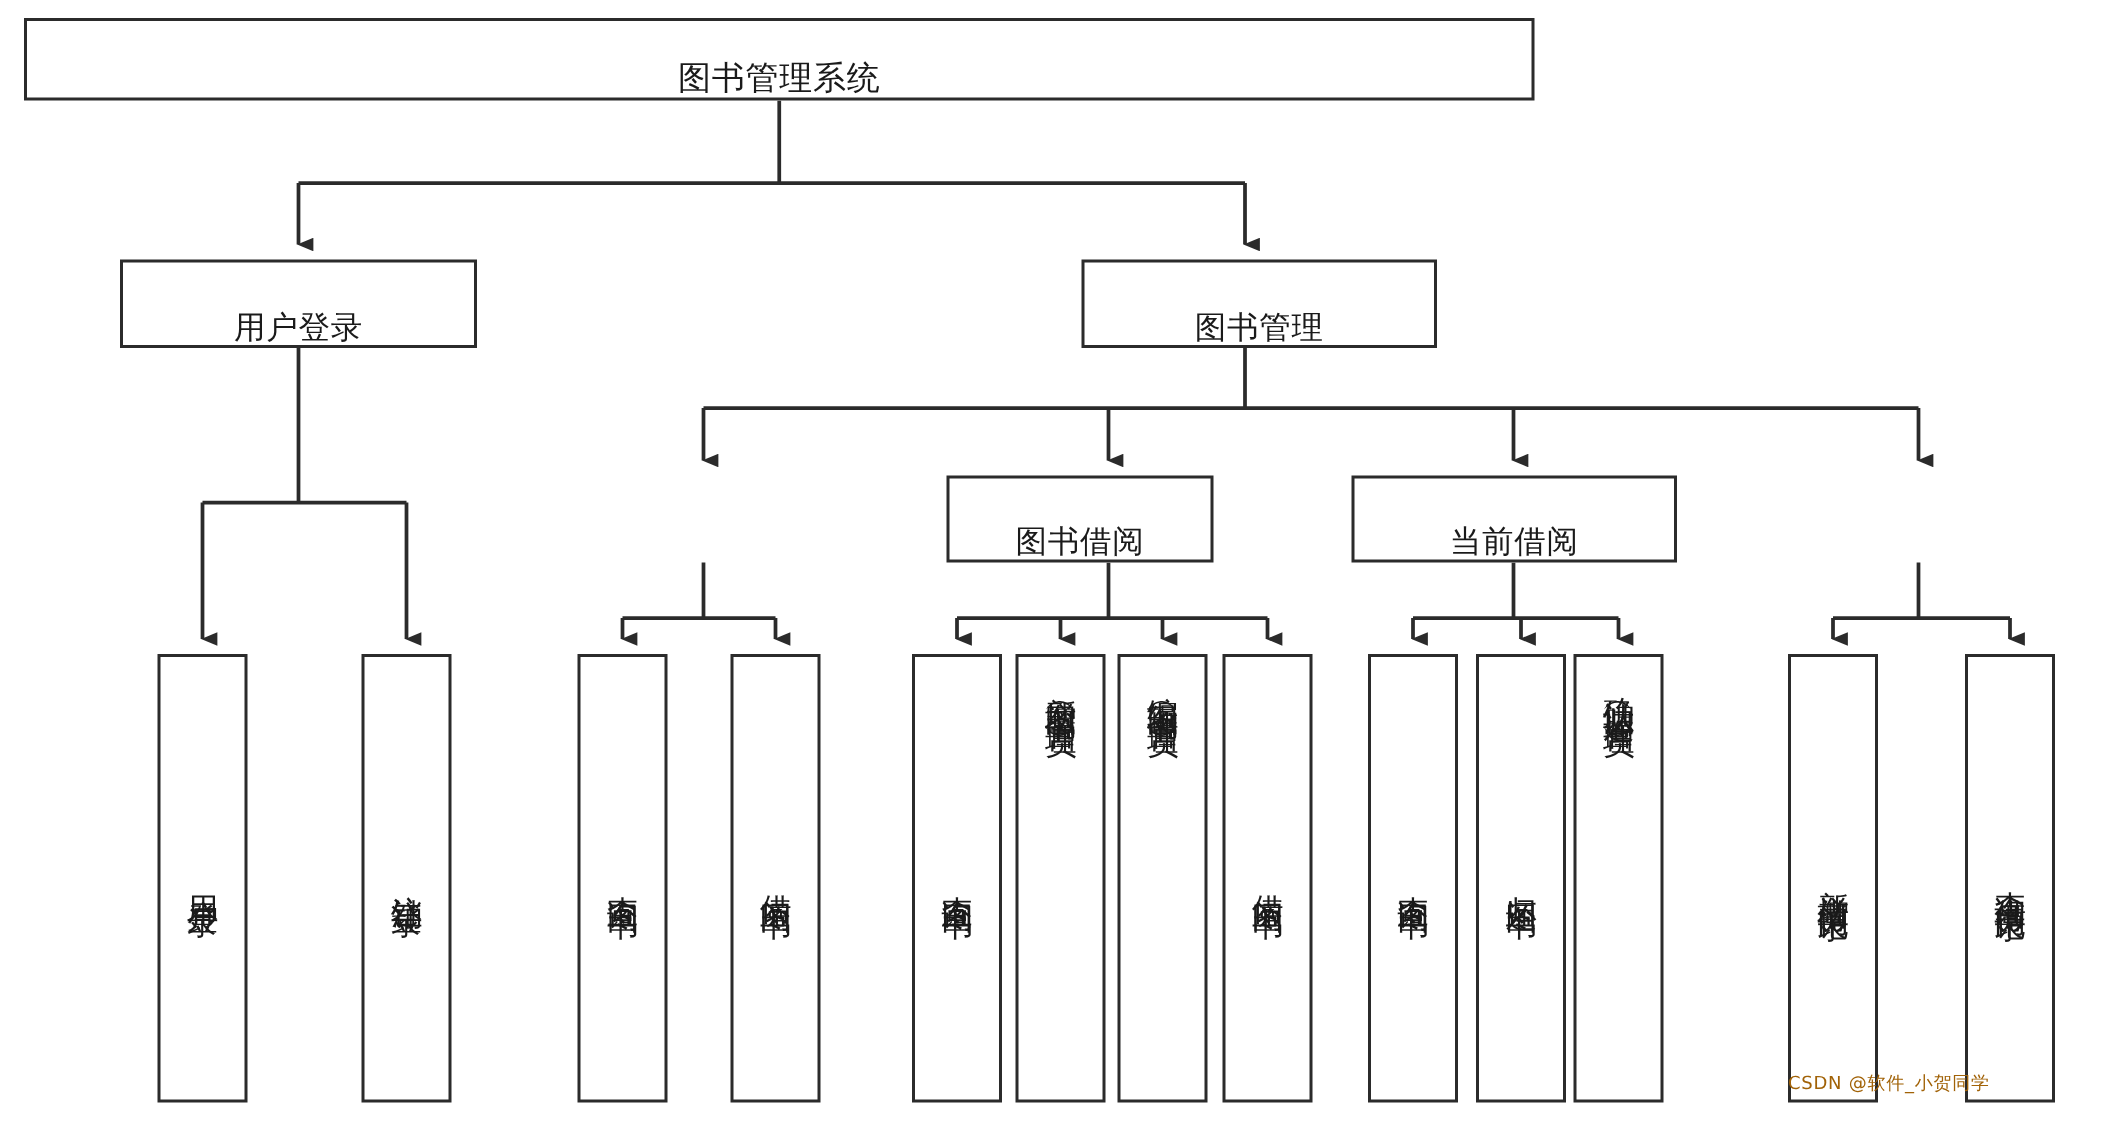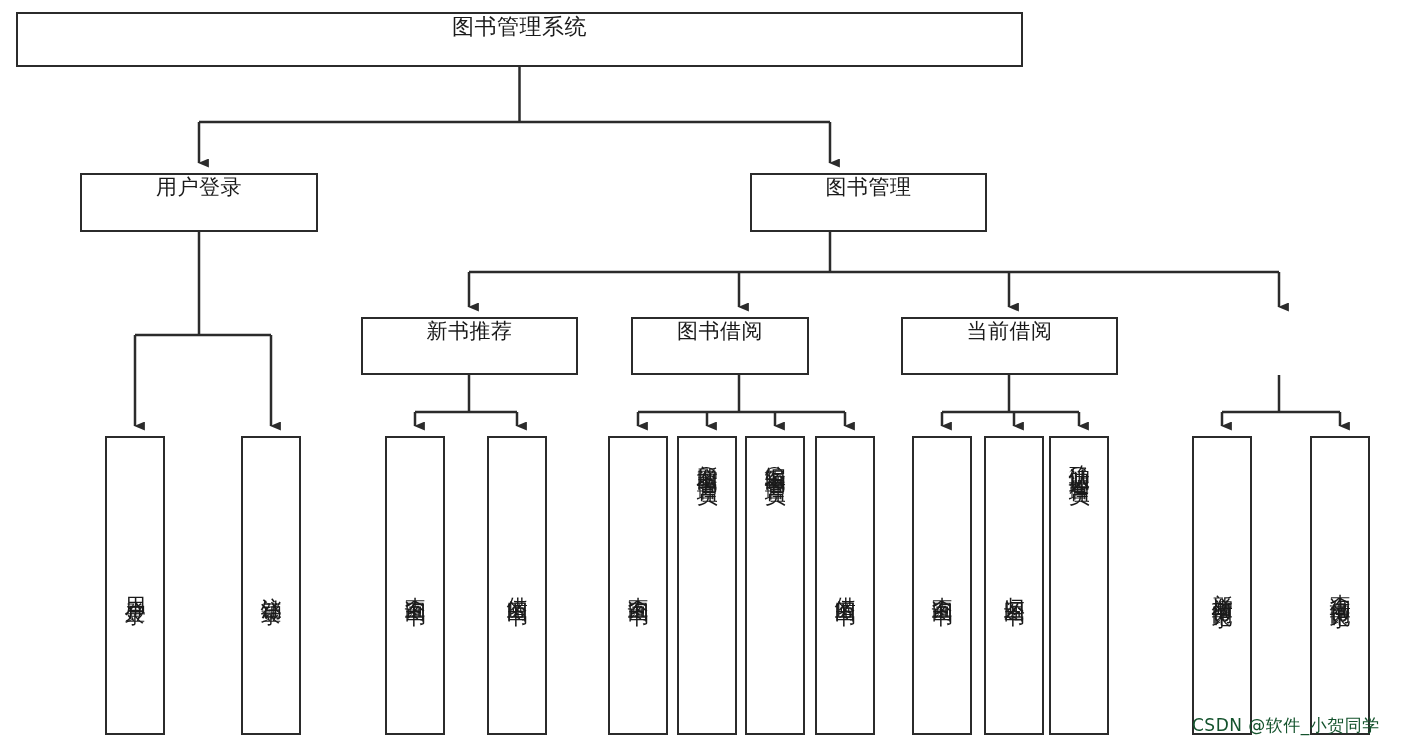--- a/index.html
+++ b/index.html
@@ -25,21 +25,21 @@
     width: 1405px;
     height: 747px;
     pointer-events: none;
   }
   .node {
     position: absolute;
     box-sizing: border-box;
     border: 2.5px solid #2b2b2b;
     background: #ffffff;
     display: flex;
-    align-items: flex-start;
+    align-items: flex-end;
     justify-content: center;
     color: #1a1a1a;
   }
   .node-label {
     font-size: 21px;
     line-height: 1.15;
     letter-spacing: 0.5px;
     white-space: nowrap;
     color: #1a1a1a;
   }
@@ -60,22 +60,22 @@
     letter-spacing: 3px;
     white-space: nowrap;
     height: auto;
   }
   .node.leaf.centered {
     align-items: center;
     padding-top: 0;
   }
   .watermark {
     position: absolute;
-    font-size: 17px;
-    color: #14532d;
+    font-size: 12px;
+    color: #a16207;
     letter-spacing: 0.5px;
     white-space: nowrap;
     user-select: none;
   }
 </style>
 </head>
 <body>
 
 <div id="diagram-canvas">
 
@@ -129,27 +129,24 @@
     </g>
   </svg>
 
   <div class="node root" style="left:16px; top:12px; width:1007px; height:55px;">
     <span class="node-label">图书管理系统</span>
   </div>
 
   <div class="node level2" style="left:80px; top:173px; width:238px; height:59px;">
     <span class="node-label">用户登录</span>
   </div>
-  <div class="node level2" style="left:750px; top:173px; width:237px; height:59px;">
+  <div class="node level2" style="left:721px; top:173px; width:237px; height:59px;">
     <span class="node-label">图书管理</span>
   </div>
 
-  <div class="node level3" style="left:361px; top:317px; width:217px; height:58px;">
-    <span class="node-label">新书推荐</span>
-  </div>
   <div class="node level3" style="left:631px; top:317px; width:178px; height:58px;">
     <span class="node-label">图书借阅</span>
   </div>
   <div class="node level3" style="left:901px; top:317px; width:217px; height:58px;">
     <span class="node-label">当前借阅</span>
   </div>
 
   <div class="node leaf centered" style="left:105px; top:436px; width:60px; height:299px;">
     <span class="node-label">用户登录</span>
   </div>

